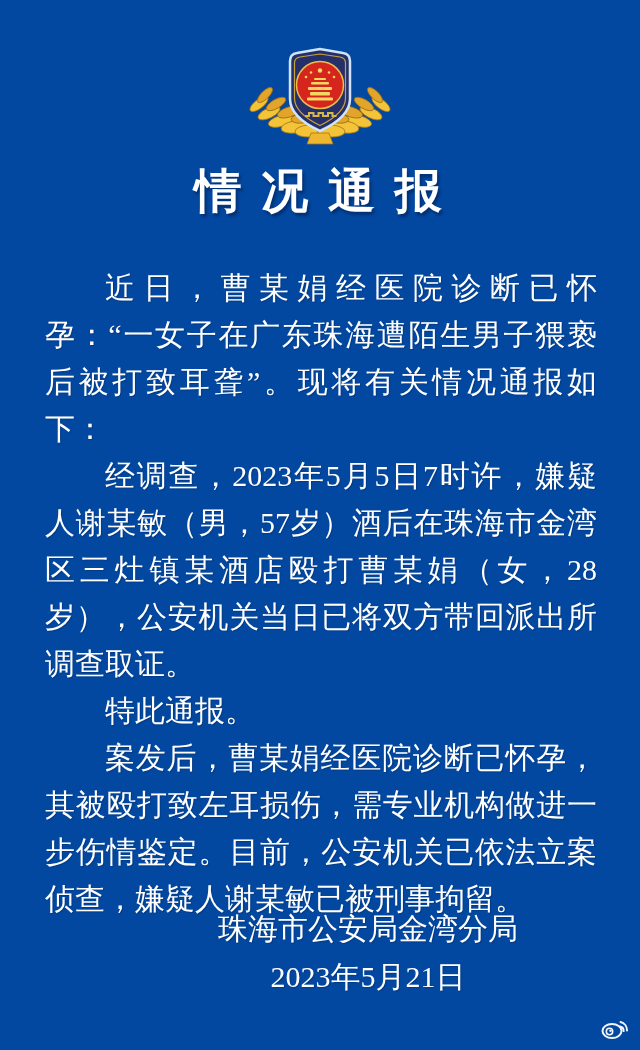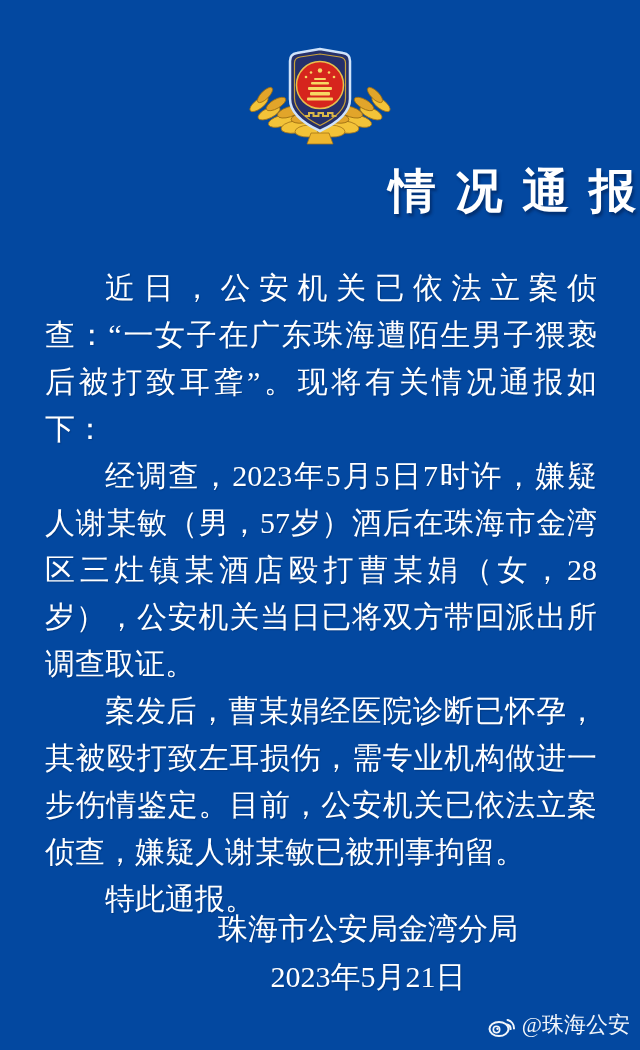--- a/index.html
+++ b/index.html
@@ -19,21 +19,21 @@
     position:absolute;
     top:47px;left:50%;
     transform:translateX(-50%);
     width:150px;height:104px;
   }
   .title{
     position:absolute;
     top:160px;left:0;
     width:100%;
     margin:0;
-    text-align:right;
+    text-align:center;
     font-size:47px;
     font-weight:700;
     letter-spacing:4px;
     color:#ffffff;
     text-shadow:2px 3px 3px rgba(0,18,55,0.45);
     white-space:pre;
   }
   .body-text{
     position:absolute;
     top:264px;left:45px;right:43px;
@@ -129,35 +129,34 @@
         <rect x="62" y="50.5" width="26" height="3" rx="1"></rect>
       </g>
 
       <path d="M60,69 h4 v-3 h4.5 v3 h5 v-3 h4.5 v3 h5 v-3 h4.5 v3 h4" stroke="#d9b64a" fill="none" stroke-width="2"></path>
     </svg>
   </div>
 
   <h1 class="title">情 况 通 报</h1>
 
   <div class="body-text">
-    <p>近日，公安机关已依法立案侦查：“一女子在广东珠海遭陌生男子猥亵后被打致耳聋”。现将有关情况通报如下：</p>
+    <p>近日，曹某娟经医院诊断已怀孕：“一女子在广东珠海遭陌生男子猥亵后被打致耳聋”。现将有关情况通报如下：</p>
     <p>经调查，2023年5月5日7时许，嫌疑人谢某敏（男，57岁）酒后在珠海市金湾区三灶镇某酒店殴打曹某娟（女，28岁），公安机关当日已将双方带回派出所调查取证。</p>
+    <p>特此通报。</p>
     <p>案发后，曹某娟经医院诊断已怀孕，其被殴打致左耳损伤，需专业机构做进一步伤情鉴定。目前，公安机关已依法立案侦查，嫌疑人谢某敏已被刑事拘留。</p>
-    <p>特此通报。</p>
   </div>
 
   <div class="colophon">
     <p>珠海市公安局金湾分局</p>
     <p>2023年5月21日</p>
   </div>
 
   <div class="watermark">
     <svg width="30" height="26" viewBox="0 0 30 26" xmlns="http://www.w3.org/2000/svg">
       <ellipse cx="12" cy="17" rx="9.5" ry="7" fill="none" stroke="#ffffff" stroke-width="2"></ellipse>
       <circle cx="9.5" cy="17.5" r="3.2" fill="none" stroke="#ffffff" stroke-width="1.6"></circle>
       <circle cx="10.5" cy="16.8" r="1.2" fill="#ffffff"></circle>
       <path d="M20.5,8 a8.5,8.5 0 0 1 6.5,8.5" fill="none" stroke="#ffffff" stroke-width="2" stroke-linecap="round"></path>
       <path d="M20,12.5 a4.5,4.5 0 0 1 3.6,4.6" fill="none" stroke="#ffffff" stroke-width="2" stroke-linecap="round"></path>
     </svg>
-    <span>@珠海公安</span>
   </div>
 
 </div>
 
 </body></html>

